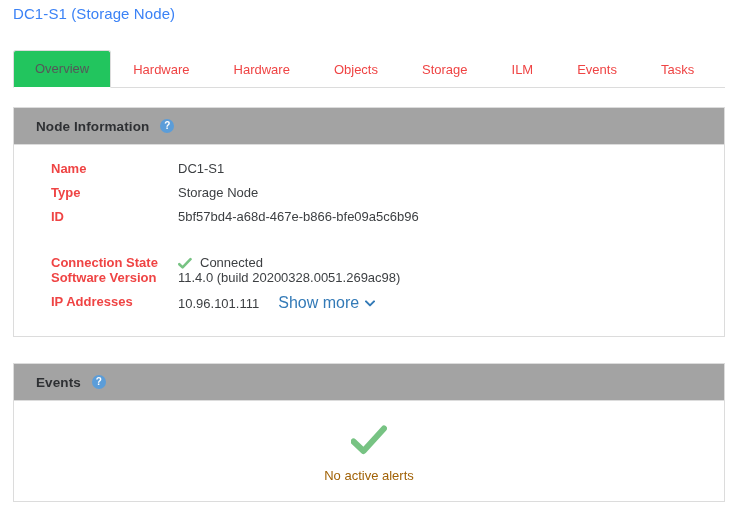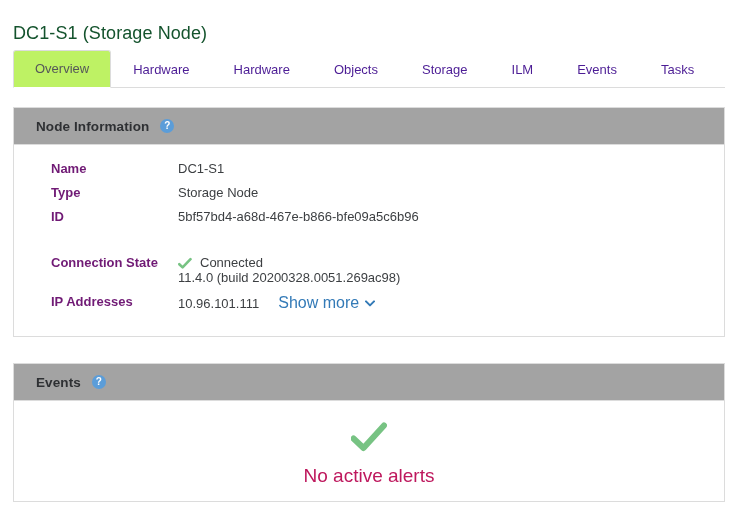--- a/index.html
+++ b/index.html
@@ -21,57 +21,56 @@
     width: 738px;
     height: 508px;
     box-sizing: border-box;
   }
 
   
   .page-title {
     position: absolute;
     left: 13px;
     top: 5px;
-    font-size: 18px;
+    font-size: 15px;
     font-weight: 400;
-    color: #14532d;
+    color: #3b82f6;
     letter-spacing: 0.1px;
     white-space: nowrap;
-    margin-top: 18px;
   }
 
   
   .tabs {
     position: absolute;
     left: 13px;
     top: 50px;
     width: 712px;
     height: 38px;
     border-bottom: 1px solid #dcdcdc;
     box-sizing: border-box;
     display: flex;
     align-items: flex-end;
   }
   .tab {
     font-size: 13px;
-    color: #4c1d95;
+    color: #ef4444;
     padding: 10px 21px 10px 21px;
     line-height: 16px;
     border: 1px solid transparent;
     border-bottom: none;
     margin-bottom: -1px;
     box-sizing: border-box;
     cursor: pointer;
     white-space: nowrap;
     background: transparent;
     border-radius: 3px 3px 0 0;
   }
   .tab.active {
     color: #555759;
-    background: #bef264;
+    background: #22c55e;
     border-color: #dcdcdc;
     border-bottom: 1px solid #ffffff;
   }
 
   
   .panel {
     position: absolute;
     left: 13px;
     width: 712px;
     background: #ffffff;
@@ -135,21 +134,21 @@
     height: 24px;
     padding-left: 37px;
   }
   .info-row.spacer-above {
     margin-top: 13px;
     align-items: flex-end;
   }
   .info-label {
     font-size: 13px;
     font-weight: bold;
-    color: #701a75;
+    color: #ef4444;
     white-space: nowrap;
     flex: 0 0 auto;
   }
   .info-value {
     position: absolute;
     left: 164px;
     font-size: 13px;
     font-weight: 400;
     color: #3c3f42;
     white-space: nowrap;
@@ -191,22 +190,22 @@
     flex-direction: column;
     align-items: center;
     justify-content: center;
     padding-top: 6px;
     box-sizing: border-box;
   }
   .alerts-check {
     margin-bottom: 9px;
   }
   .alerts-text {
-    font-size: 19px;
-    color: #be185d;
+    font-size: 13px;
+    color: #a16207;
   }
 </style>
 </head>
 <body>
 
 <div class="page">
 
   <div class="page-title">DC1-S1 (Storage Node)</div>
 
   <div class="tabs">
@@ -249,20 +248,21 @@
             <span class="check-inline">
               <svg width="14" height="14" viewBox="0 0 14 14" xmlns="http://www.w3.org/2000/svg">
                 <path d="M1.3 7.2 L4.6 10.4 L12.5 2.2" fill="none" stroke="#77c383" stroke-width="2.6" stroke-linecap="round" stroke-linejoin="round"></path>
               </svg>
             </span>
             <span>Connected</span>
           </span>
         </div>
 
         <div class="info-row">
+          <span class="info-label">Software Version</span>
           <span class="info-value">11.4.0 (build 20200328.0051.269ac98)</span>
         </div>
 
         <div class="info-row">
           <span class="info-label">IP Addresses</span>
           <span class="info-value">
             <span>10.96.101.111</span>
             <span class="show-more">
               <span>Show more</span>
               <span class="chevron-down">

